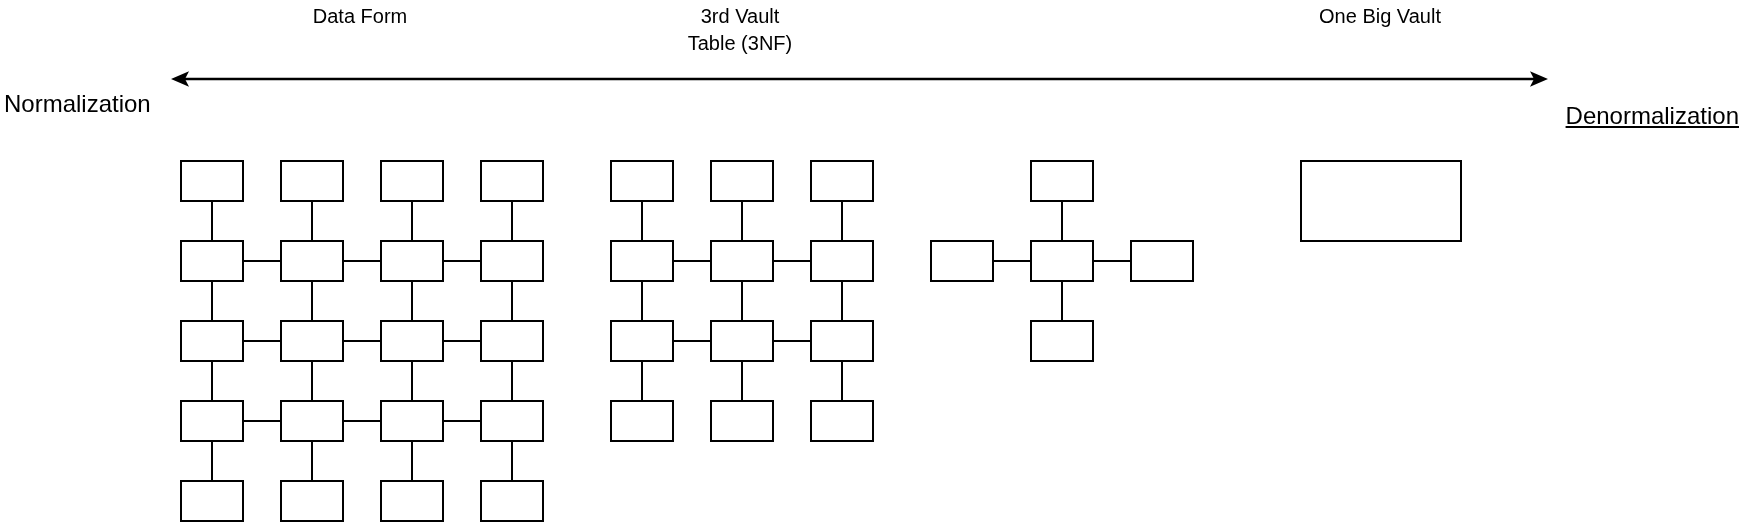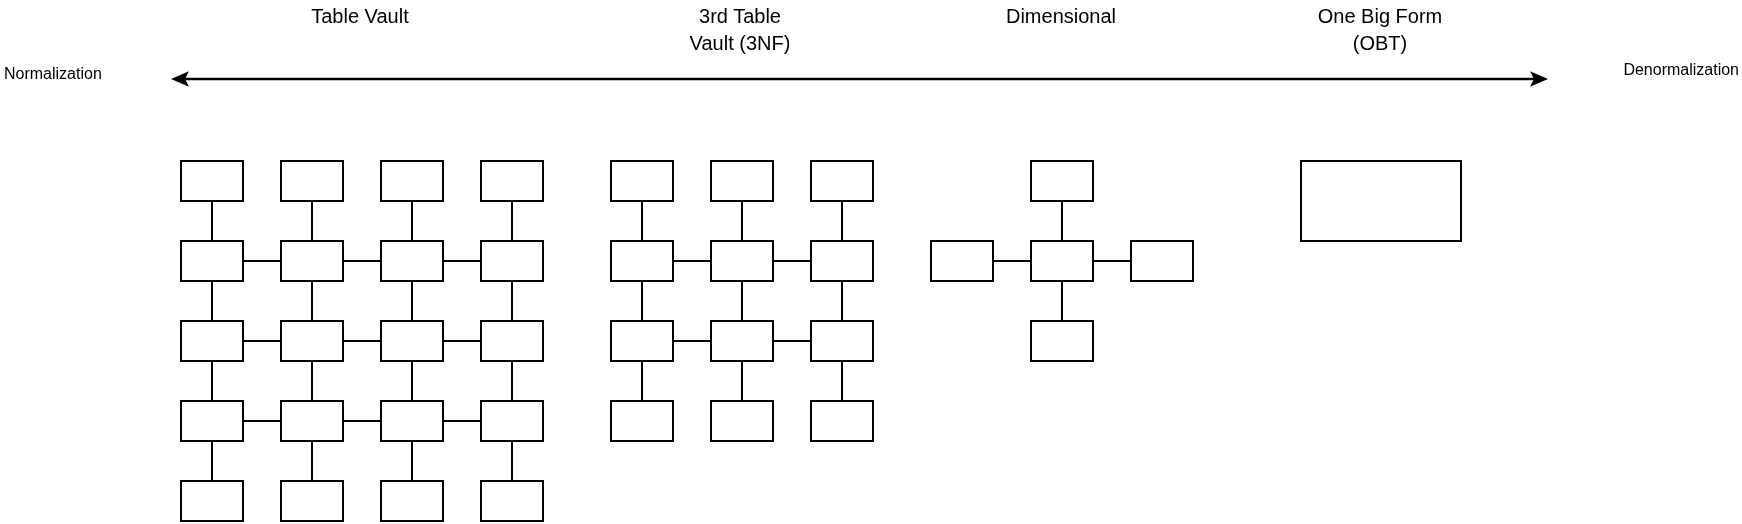--- a/index.html
+++ b/index.html
@@ -7,58 +7,57 @@
     position: relative;
     width: 1742px;
     height: 524px;
     background: #ffffff;
     font-family: "Liberation Sans", sans-serif;
     color: #000000;
     overflow: hidden;
   }
   .side-label {
     position: absolute;
-    font-size: 16px;
+    font-size: 24px;
     line-height: 27px;
     white-space: nowrap;
+    margin-top: 30px;
   }
   .side-label.left  { left: 4px;  top: 60px; }
-  .side-label.right { right: 3px; top: 56px; }
+  .side-label.right { right: 3px; top: 72px; text-decoration: underline; }
   .method-label {
     position: absolute;
     top: 3px;
     width: 300px;
     text-align: center;
     font-size: 20px;
     line-height: 27px;
   }
   .method-label span { display: block; }
   svg.diagram-layer { position: absolute; left: 0; top: 0; }
 </style>
 </head>
 <body>
 
 <div class="canvas">
 
   <div class="side-label left">Normalization</div>
   <div class="side-label right">Denormalization</div>
 
   <div class="method-label" style="left:210px">
-    <span>Table Vault</span>
+    <span>Data Form</span>
   </div>
   <div class="method-label" style="left:590px">
-    <span>3rd Table</span>
-    <span>Vault (3NF)</span>
+    <span>3rd Vault</span>
+    <span>Table (3NF)</span>
   </div>
   <div class="method-label" style="left:911px">
-    <span>Dimensional</span>
   </div>
   <div class="method-label" style="left:1230px">
-    <span>One Big Form</span>
-    <span>(OBT)</span>
+    <span>One Big Vault</span>
   </div>
 
   <svg class="diagram-layer" width="1742" height="524" viewBox="0 0 1742 524">
     <g>
       <line x1="184" y1="79" x2="1535" y2="79" stroke="#000000" stroke-width="2.5"></line>
       <polygon points="171,79 189,71.2 185,79 189,86.8" fill="#000000"></polygon>
       <polygon points="1548,79 1530,71.2 1534,79 1530,86.8" fill="#000000"></polygon>
     </g>
     <g id="clusters">
         <g>

